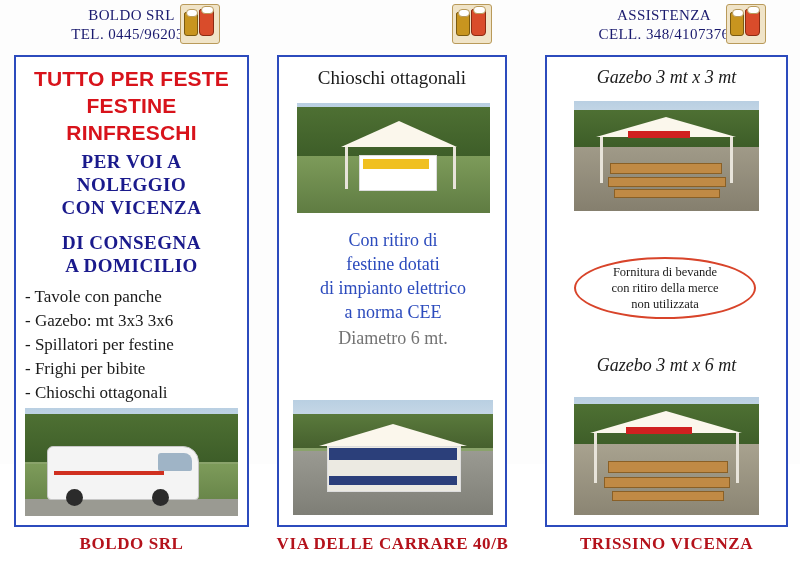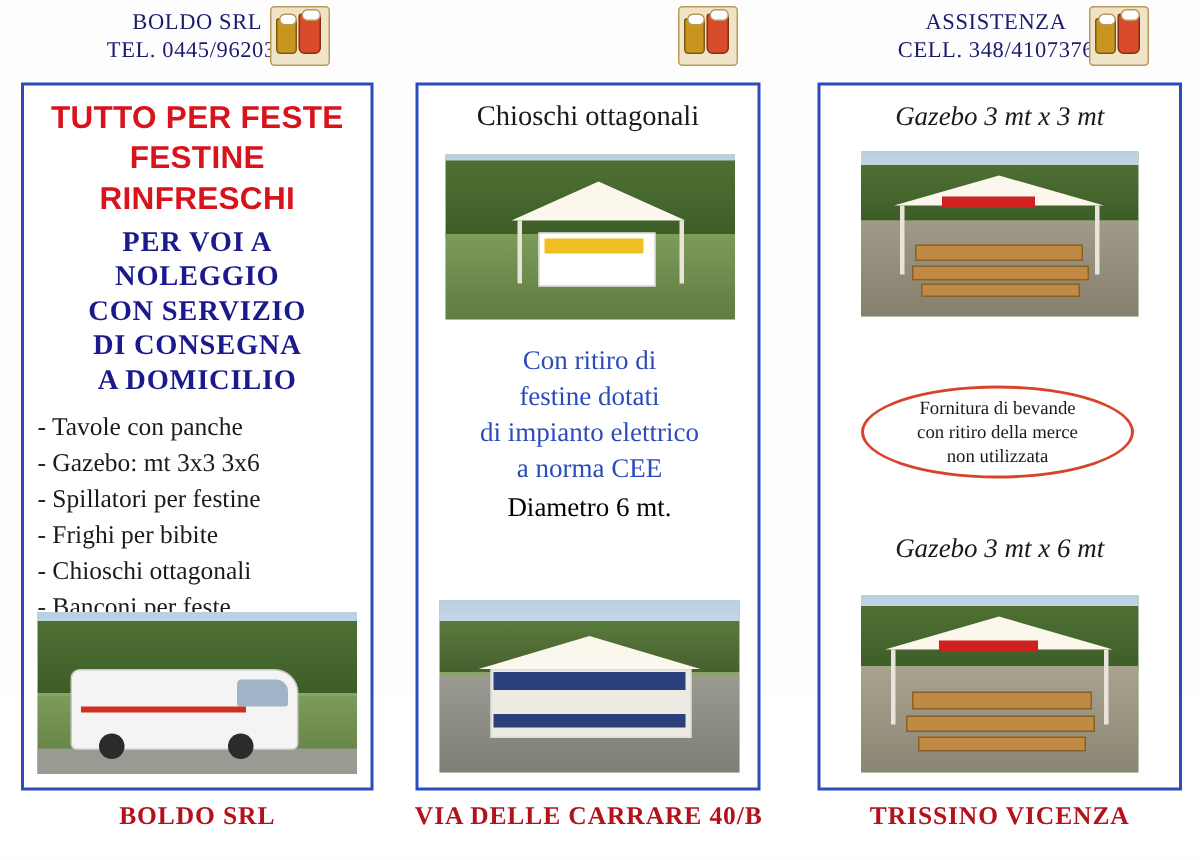--- a/index.html
+++ b/index.html
@@ -256,21 +256,21 @@
     margin: 6px 0 0 0;
     text-align: center;
     color: #2c4bbd;
     font-family: "Liberation Serif", serif;
     font-size: 18px;
     line-height: 24px;
   }
   .p2-diam {
     margin: 4px 0 0 0;
     text-align: center;
-    color: #000000;
+    color: #737373;
     font-family: "Liberation Serif", serif;
     font-size: 18px;
   }
 
   
   .p3-head {
     margin: 10px 0 0 0;
     text-align: center;
     color: #1a1a1a;
     font-family: "Liberation Serif", serif;
@@ -335,22 +335,22 @@
     </div>
   </div>
 
   <div class="panel p1">
     <p class="p1-title">TUTTO PER FESTE</p>
     <p class="p1-title" style="margin-top:0">FESTINE</p>
     <p class="p1-title" style="margin-top:0">RINFRESCHI</p>
 
     <p class="p1-sub">PER VOI A</p>
     <p class="p1-sub" style="margin-top:0">NOLEGGIO</p>
-    <p class="p1-sub" style="margin-top:0">CON SERVIZIO</p>
-    <p class="p1-sub" style="margin-top:0">DI CONSEGNA</p>
+    <p class="p1-sub" style="margin-top:0">CON VICENZA</p>
+    <p class="p1-sub" style="margin-top:12px">DI CONSEGNA</p>
     <p class="p1-sub" style="margin-top:0">A DOMICILIO</p>
 
     <ul class="p1-list">
       <li>- Tavole con panche</li>
       <li>- Gazebo: mt 3x3  3x6</li>
       <li>- Spillatori per festine</li>
       <li>- Frighi per bibite</li>
       <li>- Chioschi ottagonali</li>
       <li>- Banconi per feste</li>
     </ul>

